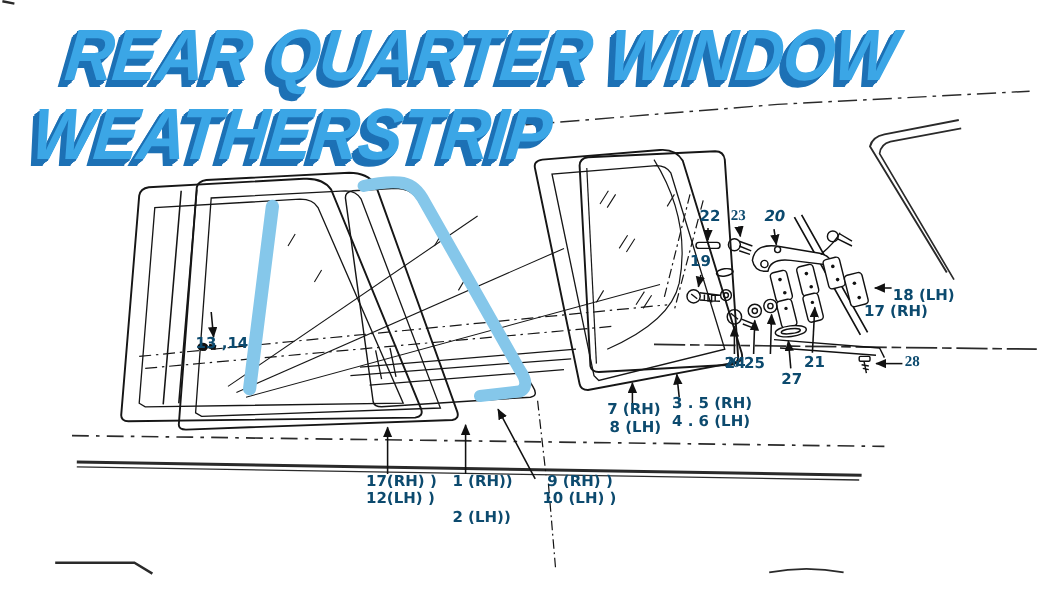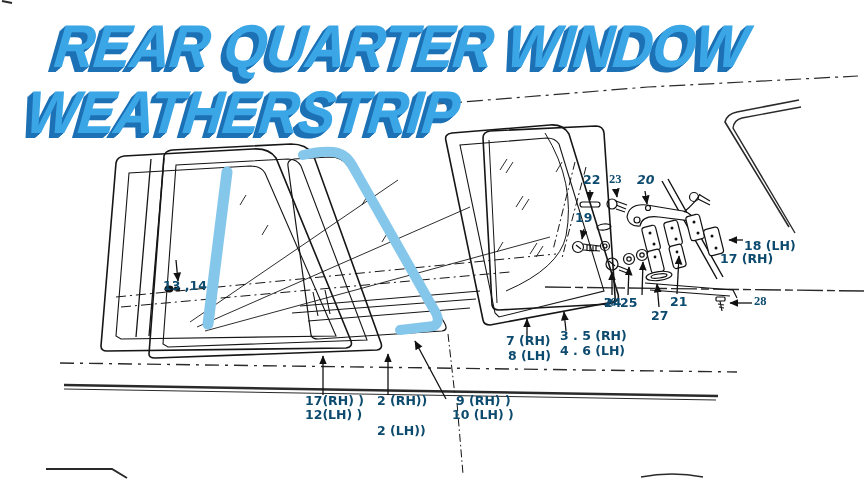--- a/index.html
+++ b/index.html
@@ -186,19 +186,19 @@
       <div class="plabel" style="left: 604px; top: 296px; font-family: Liberation Serif, serif;">26</div>
       <div class="plabel" style="left: 651px; top: 309px;">27</div>
       <div class="plabel" style="left: 670px; top: 295px;">21</div>
       <div class="plabel" style="left: 754px; top: 295px; font-family: Liberation Serif, serif;">28</div>
       <div class="plabel" style="left: 506px; top: 334px;">7 (RH)</div>
       <div class="plabel" style="left: 508px; top: 349px;">8 (LH)</div>
       <div class="plabel" style="left: 560px; top: 329px;">3 . 5 (RH)</div>
       <div class="plabel" style="left: 560px; top: 344px;">4 . 6 (LH)</div>
       <div class="plabel" style="left: 305px; top: 394px;">17(RH) )</div>
       <div class="plabel" style="left: 305px; top: 408px; text-align: right;">12(LH) )</div>
-      <div class="plabel" style="left: 377px; top: 394px;">2 (RH))</div>
+      <div class="plabel" style="left: 377px; top: 394px;">1 (RH))</div>
       <div class="plabel" style="left: 377px; top: 408px; margin-top: 16px;">2 (LH))</div>
       <div class="plabel" style="left: 456px; top: 394px;">9 (RH) )</div>
       <div class="plabel" style="left: 452px; top: 408px;">10 (LH) )</div>
     </div>
 
 </div>
 
 </body></html>

